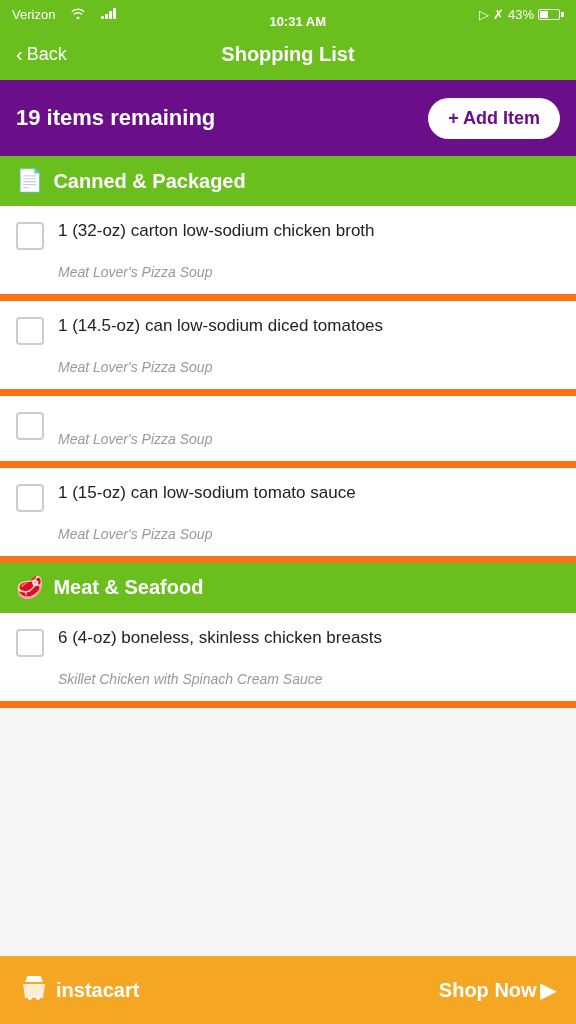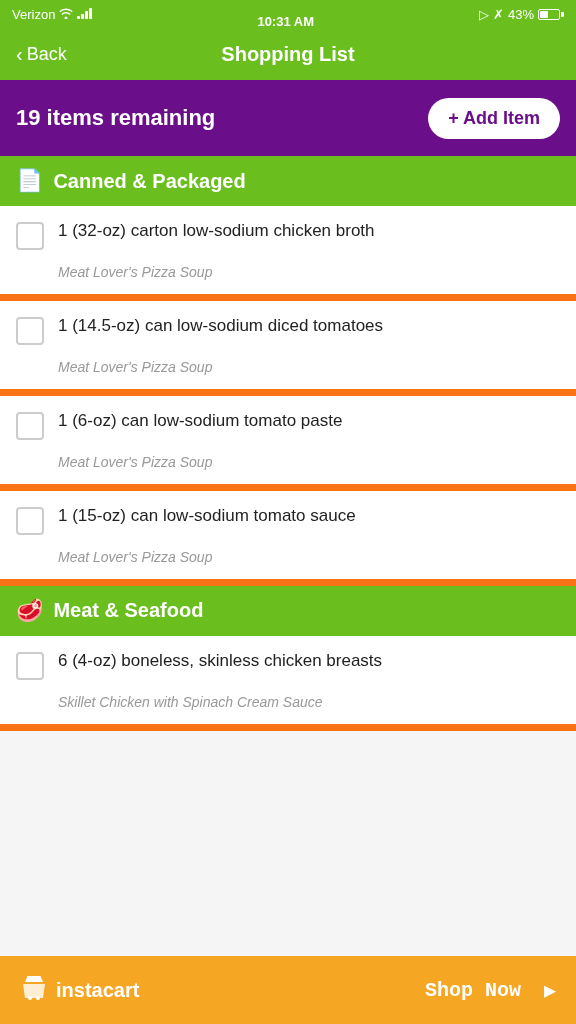--- a/index.html
+++ b/index.html
@@ -18,21 +18,21 @@
       background: #6abf1e;
       color: white;
       display: flex;
       justify-content: space-between;
       align-items: center;
       padding: 6px 12px;
       font-size: 13px;
       font-weight: 500;
       height: 28px;
     }
-    .status-left { display: flex; align-items: center; gap: 3px; }
+    .status-left { display: flex; align-items: center; gap: 15px; }
     .status-center { position: absolute; left: 50%; transform: translateX(-50%); font-weight: 600; }
     .status-right { display: flex; align-items: center; gap: 4px; margin-left: auto; }
 
     
     .nav-bar {
       background: #6abf1e;
       display: flex;
       align-items: center;
       padding: 8px 16px;
       height: 52px;
@@ -157,22 +157,21 @@
     }
     .shop-now-btn {
       color: white;
       font-size: 20px;
       font-weight: 700;
       background: none;
       border: none;
       cursor: pointer;
       display: flex;
       align-items: center;
-      gap: 23px;
-      font-family: Liberation Mono, monospace;
+      gap: 4px;
     }
 
     
     .signal-bars { display: inline-flex; align-items: flex-end; gap: 1px; height: 12px; }
     .signal-bar { background: white; width: 3px; border-radius: 1px; }
 
     
     .battery {
       display: inline-flex;
       align-items: center;
@@ -268,21 +267,20 @@
       <div class="list-item">
         <div class="checkbox"></div>
         <div class="item-content">
           <div class="item-name">1 (14.5-oz) can low-sodium diced tomatoes</div>
           <div class="item-recipe">Meat Lover's Pizza Soup</div>
         </div>
       </div>
       <div class="list-item">
         <div class="checkbox"></div>
         <div class="item-content">
-          <div class="item-name">1 (6-oz) can low-sodium tomato paste</div>
           <div class="item-recipe">Meat Lover's Pizza Soup</div>
         </div>
       </div>
       <div class="list-item">
         <div class="checkbox"></div>
         <div class="item-content">
           <div class="item-name">1 (15-oz) can low-sodium tomato sauce</div>
           <div class="item-recipe">Meat Lover's Pizza Soup</div>
         </div>
       </div>

